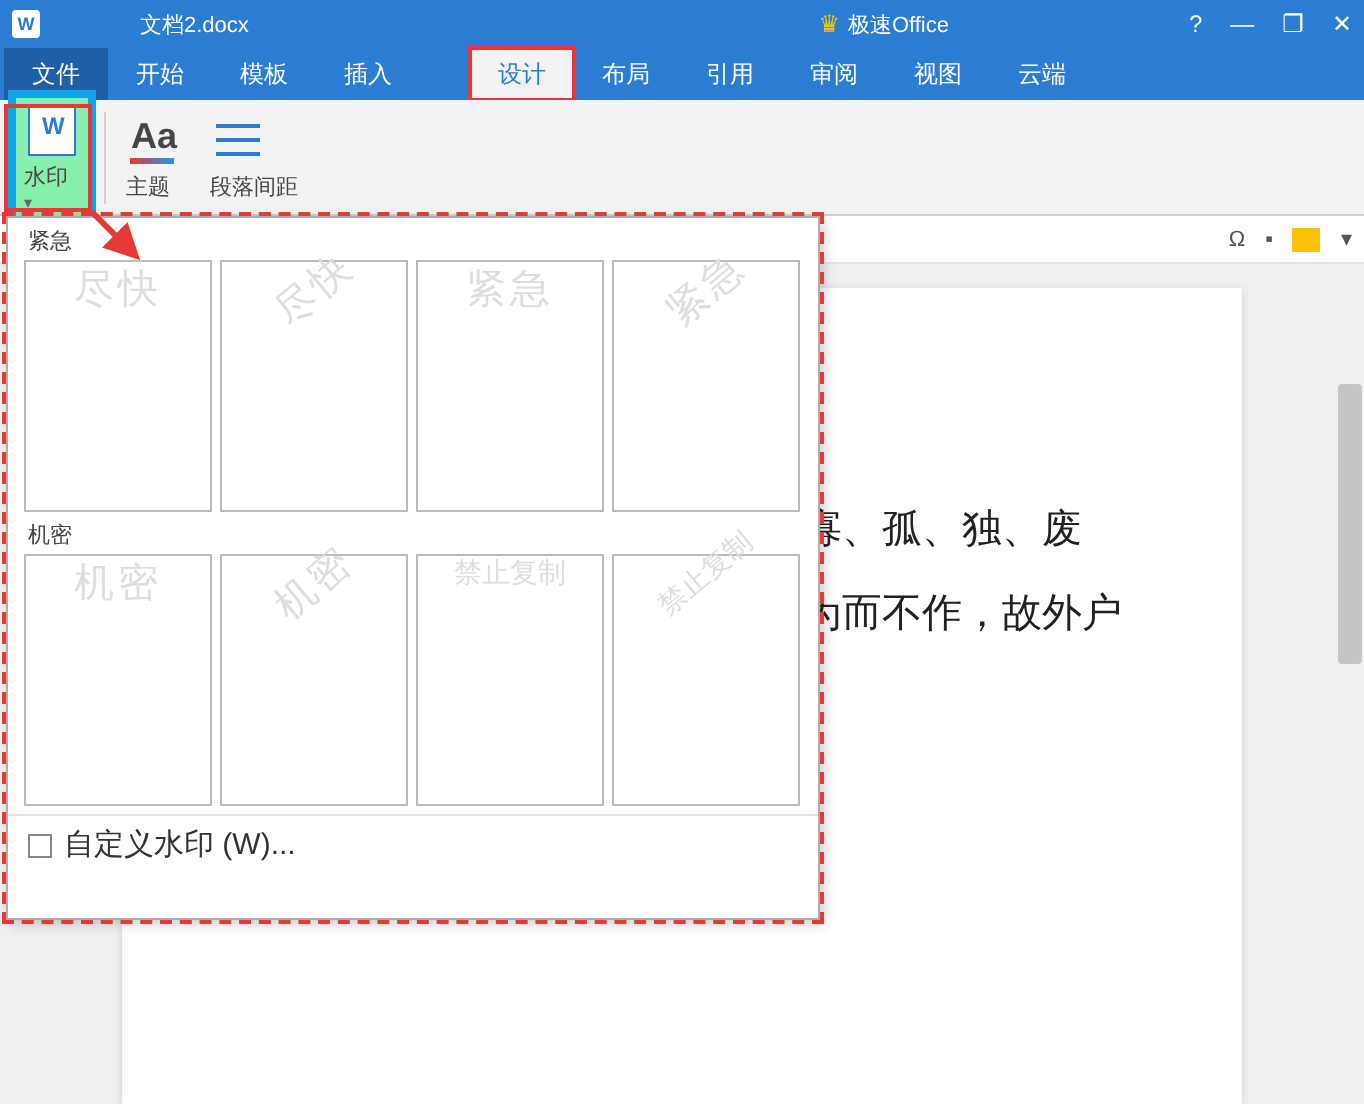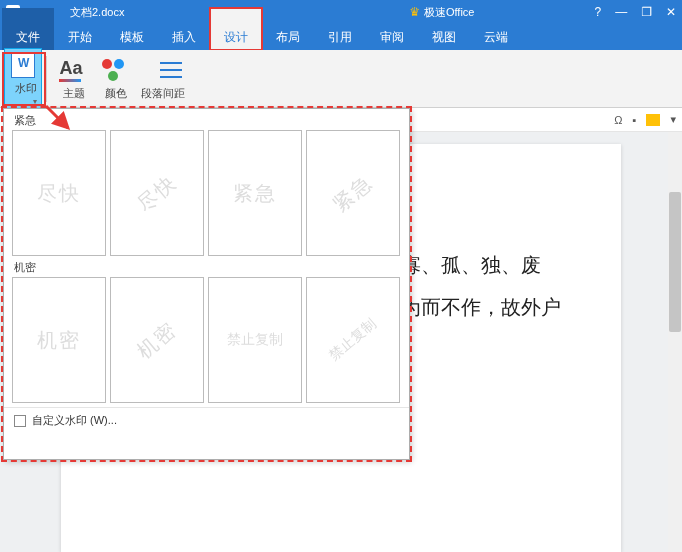--- a/index.html
+++ b/index.html
@@ -8,29 +8,29 @@
 .titlebar { height: 24px; background: #2b7cd3; color: #fff; display: flex; align-items: center; padding: 0 6px; font-size: 11px; }
 .titlebar .doc-icon { width: 14px; height: 14px; background: #fff; color: #2b7cd3; display: flex; align-items: center; justify-content: center; font-size: 9px; font-weight: bold; margin-right: 6px; border-radius: 2px; }
 .titlebar .title { flex: 0 0 auto; margin-left: 44px; }
 .titlebar .spacer { flex: 1; }
 .titlebar .brand { display: flex; align-items: center; margin-right: 120px; }
 .titlebar .crown { color: #ffc107; margin-right: 4px; font-size: 12px; }
 .titlebar .win-controls { display: flex; gap: 14px; font-size: 12px; }
 .titlebar .win-controls span { cursor: pointer; }
 
 .menubar { height: 26px; background: #2b7cd3; display: flex; align-items: flex-end; padding: 0 2px; }
-.menubar .tab { padding: 21px 14px 4px; color: #fff; font-size: 12px; cursor: pointer; }
+.menubar .tab { padding: 5px 14px 4px; color: #fff; font-size: 12px; cursor: pointer; }
 .menubar .tab.file { background: #1e5fa8; }
-.menubar .tab.active { background: #f3f3f3; color: #2b7cd3; }
+.menubar .tab.active { background: #f3f3f3; color: #2b7cd3; margin-left: 25px; }
 .menubar .tab.active.redbox { outline: 2px solid #e53935; outline-offset: -1px; }
 
 .ribbon { height: 58px; background: #f3f3f3; border-bottom: 1px solid #d0d0d0; display: flex; align-items: center; padding: 2px 4px; gap: 2px; position: relative; }
-.ribbon-group { display: flex; flex-direction: column; align-items: flex-end; font-size: 11px; color: #444; padding: 2px 6px; cursor: pointer; }
+.ribbon-group { display: flex; flex-direction: column; align-items: flex-start; font-size: 11px; color: #444; padding: 2px 6px; cursor: pointer; }
 .ribbon-group .icon { width: 28px; height: 28px; margin-bottom: 2px; display: flex; align-items: center; justify-content: center; }
-.ribbon-group.watermark { border: 1px solid #0ea5e9; background: #7dd3fc; padding: 2px 4px; }
+.ribbon-group.watermark { border: 4px solid #0ea5e9; background: #86efac; padding: 2px 4px; }
 .ribbon-group.watermark .dd { font-size: 8px; color: #666; margin-top: 1px; }
 .wm-icon { width: 24px; height: 26px; border: 1px solid #2b7cd3; background: #fff; position: relative; }
 .wm-icon::after { content: "W"; position: absolute; top: 3px; left: 6px; font-size: 12px; font-weight: bold; color: #2b7cd3; }
 .pagecolor-icon { width: 24px; height: 26px; border: 1px solid #888; background: #fff; position: relative; }
 .pagecolor-icon::after { content:""; position:absolute; bottom:-3px; right:-3px; width:10px; height:10px; background:#f59e0b; border:1px solid #fff; }
 .pageborder-icon { width: 24px; height: 26px; border: 1px solid #888; background: #fff; }
 .pageborder-icon::before { content:""; display:block; margin:3px; width:16px; height:18px; border:1px dashed #888; }
 .theme-icon { width: 26px; height: 26px; font-size: 18px; display:flex; align-items:center; justify-content:center; }
 .theme-icon .Aa { font-weight:bold; }
 .theme-icon .Aa::after { content:''; display:block; height:3px; background: linear-gradient(to right,#e53935,#2196f3); width:22px; }
@@ -50,26 +50,26 @@
 
 .workspace { position: relative; height: calc(552px - 24px - 26px - 58px - 24px); background: #eef0f2; display:flex; justify-content:center; overflow:hidden; }
 .page { margin-top: 12px; width: 560px; background: #fff; box-shadow: 0 1px 4px rgba(0,0,0,.15); padding: 100px 60px 40px 60px; font-family: "SimSun", serif; font-size: 20px; color: #222; line-height: 2.1; }
 .scrollbar { position:absolute; right:0; top:0; width:14px; height:100%; background:#f0f0f0; }
 .scrollbar .thumb { position:absolute; right:1px; top:60px; width:12px; height:140px; background:#c5c5c5; border-radius:2px; }
 
 .dropdown { position: absolute; left: 3px; top: 108px; width: 407px; height: 352px; background: #fff; border: 1px solid #adadad; box-shadow: 2px 2px 6px rgba(0,0,0,.2); z-index: 40; }
 .dropdown-redbox { position:absolute; left:1px; top:106px; width:411px; height:356px; border:2px dashed #e53935; z-index:45; pointer-events:none; }
 .dd-section-label { font-size: 11px; color: #444; padding: 4px 10px 2px; }
 .dd-grid { display: flex; gap: 4px; padding: 0 8px; }
-.dd-item { width: 94px; height: 126px; border: 1px solid #bbb; background: #fff; display:flex; align-items:center; justify-content:center; cursor:pointer; }
+.dd-item { width: 94px; height: 126px; border: 1px solid #bbb; background: #fff; display:flex; align-items:flex-start; justify-content:center; cursor:pointer; }
 .dd-item .wm-text { color: #ddd; font-size: 20px; font-family: "SimSun", serif; letter-spacing: 2px; }
 .dd-item .wm-text.diag { transform: rotate(-40deg); }
 .dd-item .wm-text.small { font-size: 14px; letter-spacing: 0; }
 .dd-footer { border-top: 1px solid #e5e5e5; padding: 2px 0; margin-top: 4px; }
-.dd-footer-item { display:flex; align-items:center; gap:6px; padding: 3px 10px; font-size: 11px; color:#333; cursor:pointer; }
+.dd-footer-item { display:flex; align-items:center; gap:6px; padding: 3px 10px; font-size: 15px; color:#333; cursor:pointer; }
 .dd-footer-item .mini-icon { width:12px; height:12px; border:1px solid #888; background:#fff; }
 
 .qb-right { margin-left: auto; display:flex; gap:10px; align-items:center; }
 </style>
 </head>
 <body>
 
 <div class="titlebar">
   <div class="doc-icon">W</div>
   <div class="title">文档2.docx</div>
@@ -106,28 +106,20 @@
       </div>
     <span>水印</span>
     <span class="dd">▾</span>
   </div>
   <div class="sep"></div>
   <div class="ribbon-group">
     <div class="icon theme-icon">
         <span class="Aa">Aa</span>
       </div>
     <span>主题</span>
-  </div>
-  <div class="ribbon-group">
-    <div class="icon">
-        <div class="color-icon">
-          <div class="g"></div>
-        </div>
-      </div>
-    <span>颜色</span>
   </div>
   <div class="ribbon-group">
     <div class="icon">
         <div class="spacing-icon">
           <div></div>
           <div></div>
           <div></div>
         </div>
       </div>
     <span>段落间距</span>

